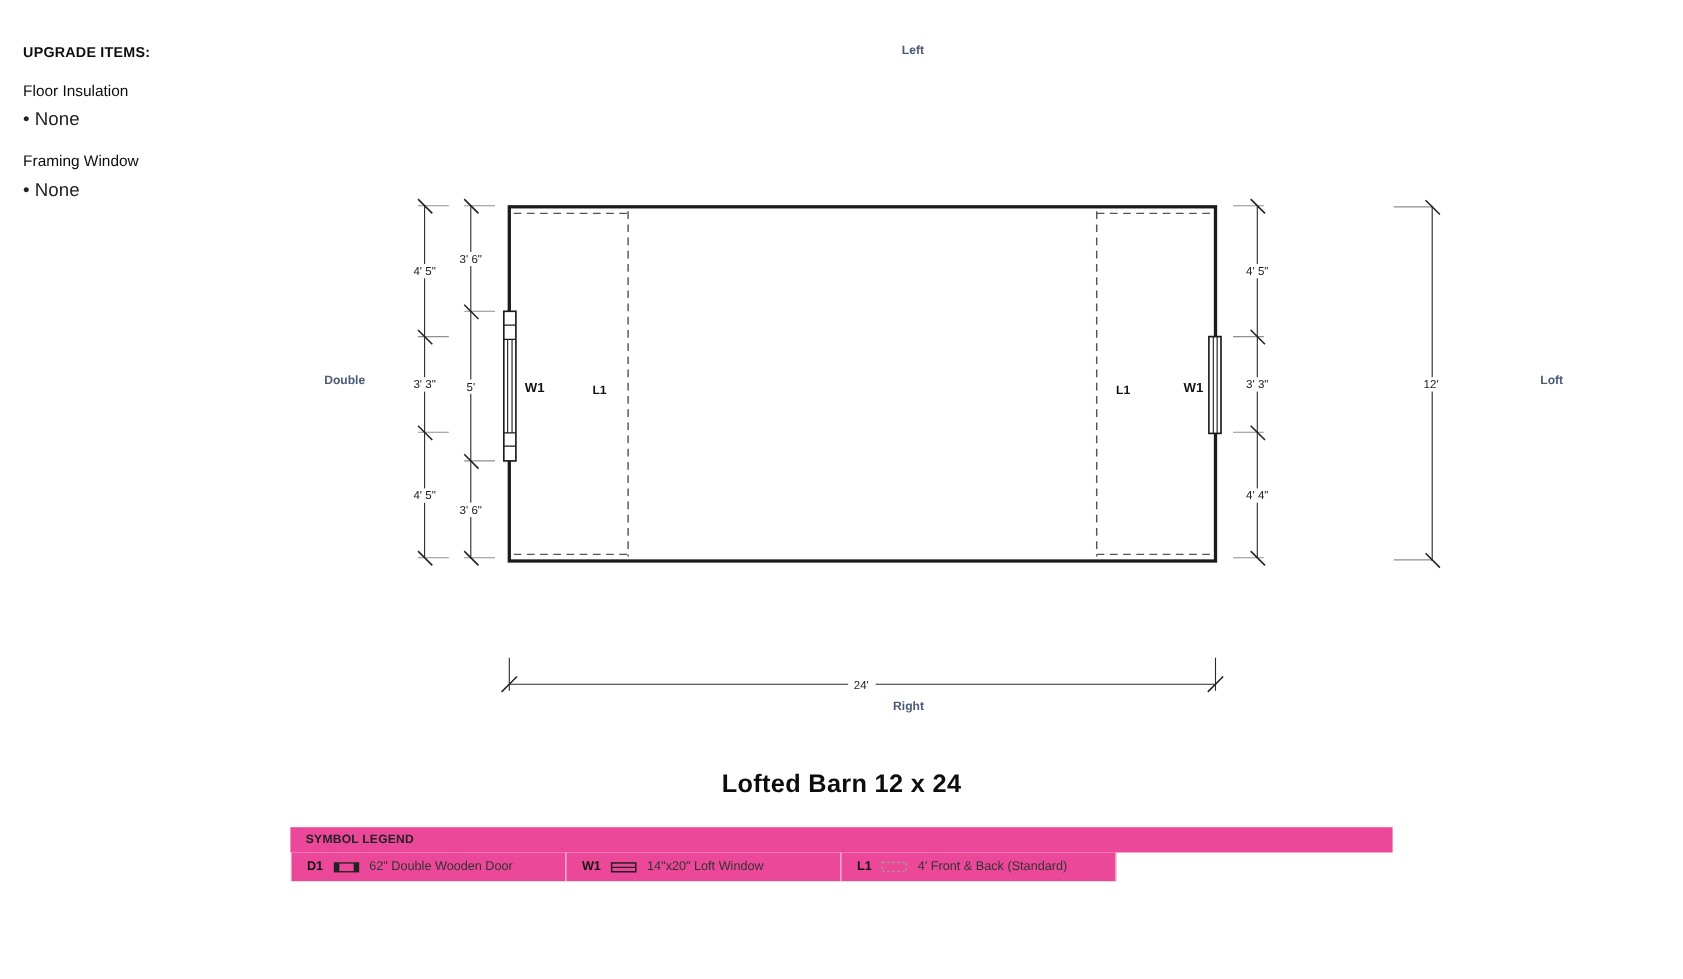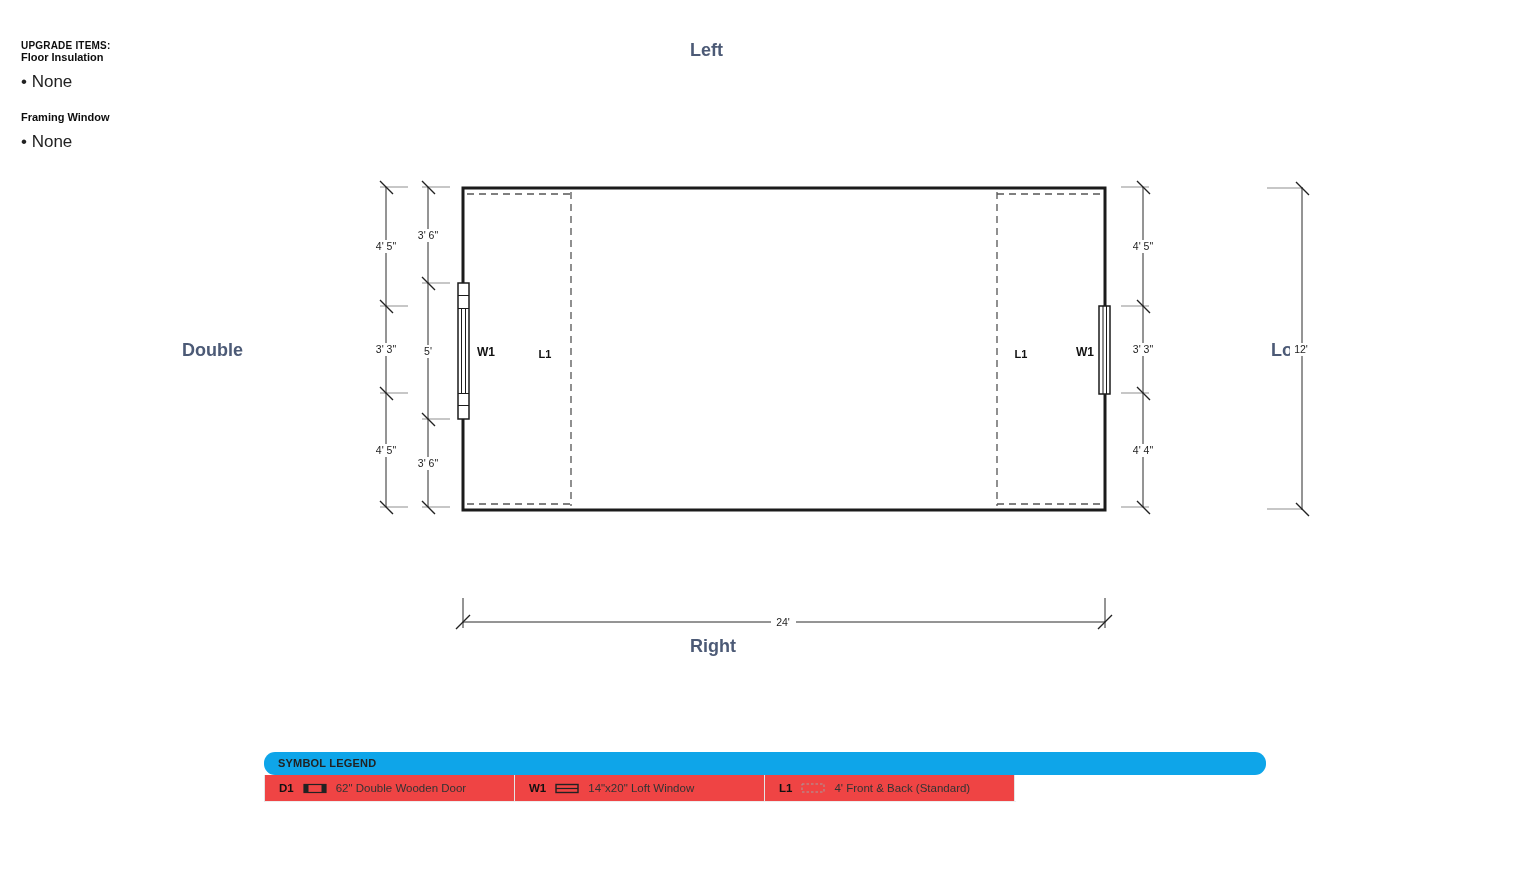--- a/index.html
+++ b/index.html
@@ -1,42 +1,42 @@
 <!DOCTYPE html>
 <html><head>
 <meta charset="utf-8">
 <style>
   html,body{margin:0;padding:0;background:#fff;}
   #stage{position:relative;width:1530px;height:890px;background:#fff;overflow:hidden;
          font-family:"Liberation Sans", sans-serif;color:#111;}
   
   .upgrade{position:absolute;left:21px;top:40px;width:240px;}
-  .up-title{font-size:10px;font-weight:700;letter-spacing:.2px;color:#0d0d0d;}
-  .up-heading{font-size:11px;font-weight:700;margin-bottom:9px;color:#0d0d0d;}
+  .up-title{font-size:13px;font-weight:700;letter-spacing:.2px;margin-bottom:19px;color:#0d0d0d;}
+  .up-heading{font-size:14px;font-weight:400;margin-bottom:9px;color:#0d0d0d;}
   .up-value{font-size:17px;color:#222;margin-bottom:19px;}
   
-  .orient{position:absolute;font-size:18px;font-weight:700;color:#4c5a76;text-align:left;}
+  .orient{position:absolute;font-size:11px;font-weight:700;color:#4c5a76;text-align:right;}
   .orient-top{left:690px;top:40px;width:150px;}
   .orient-left{left:182px;top:340px;width:150px;}
   .orient-right{left:1271px;top:340px;width:150px;}
   .orient-bottom{left:690px;top:636px;width:150px;}
   
   .drawing{position:absolute;left:0;top:0;}
   .dimtxt{font-size:10.5px;fill:#1d1d1d;}
   .symtxt{font-weight:700;fill:#111;}
   
   .plan-title{position:absolute;left:0;top:699px;width:1530px;text-align:center;
               font-size:23px;font-weight:700;color:#0d0d0d;letter-spacing:.3px;}
   
   .legend{position:absolute;left:264px;top:752px;width:1002px;}
-  .legend-header{height:23px;line-height:23px;background:#0ea5e9;padding-left:14px;
-                 font-size:11px;font-weight:700;color:#222;letter-spacing:.2px;box-sizing:border-box;border-radius:11px;}
+  .legend-header{height:23px;line-height:23px;background:#ec4899;padding-left:14px;
+                 font-size:11px;font-weight:700;color:#222;letter-spacing:.2px;box-sizing:border-box;}
   .legend-row{display:flex;width:752px;border-left:1px solid #e4e4e4;border-bottom:1px solid #ededed;box-sizing:border-box;}
   .legend-cell{width:250px;height:26px;display:flex;align-items:center;gap:9px;
-               padding-left:14px;box-sizing:border-box;background:#ef4444;border-right:1px solid #e4e4e4;}
+               padding-left:14px;box-sizing:border-box;background:#ec4899;border-right:1px solid #e4e4e4;}
   .legend-code{font-size:11.5px;font-weight:700;color:#111;}
   .legend-label{font-size:11.5px;color:#333;}
   .legend-icon{display:inline-flex;align-items:center;}
 </style>
 </head>
 <body>
 
 <div id="stage">
 
   <div class="upgrade">
@@ -125,20 +125,21 @@
       <rect x="771" y="615" width="25" height="13" fill="#fff"></rect>
       <text class="dimtxt" x="783" y="626" text-anchor="middle">24'</text>
     </g>
 
     <text class="symtxt" x="486" y="356" font-size="12" text-anchor="middle">W1</text>
     <text class="symtxt" x="545" y="358" font-size="11" text-anchor="middle">L1</text>
     <text class="symtxt" x="1021" y="358" font-size="11" text-anchor="middle">L1</text>
     <text class="symtxt" x="1085" y="356" font-size="12" text-anchor="middle">W1</text>
   </svg>
 
+  <div class="plan-title">Lofted Barn 12 x 24</div>
 
   <div class="legend">
     <div class="legend-header">SYMBOL LEGEND</div>
     <div class="legend-row">
 
       <div class="legend-cell">
         <span class="legend-code">D1</span>
         <span class="legend-icon">
           <svg width="24" height="11" viewBox="0 0 24 11">
             <rect x="1" y="1.5" width="22" height="8" fill="none" stroke="#222" stroke-width="1.2"></rect>

